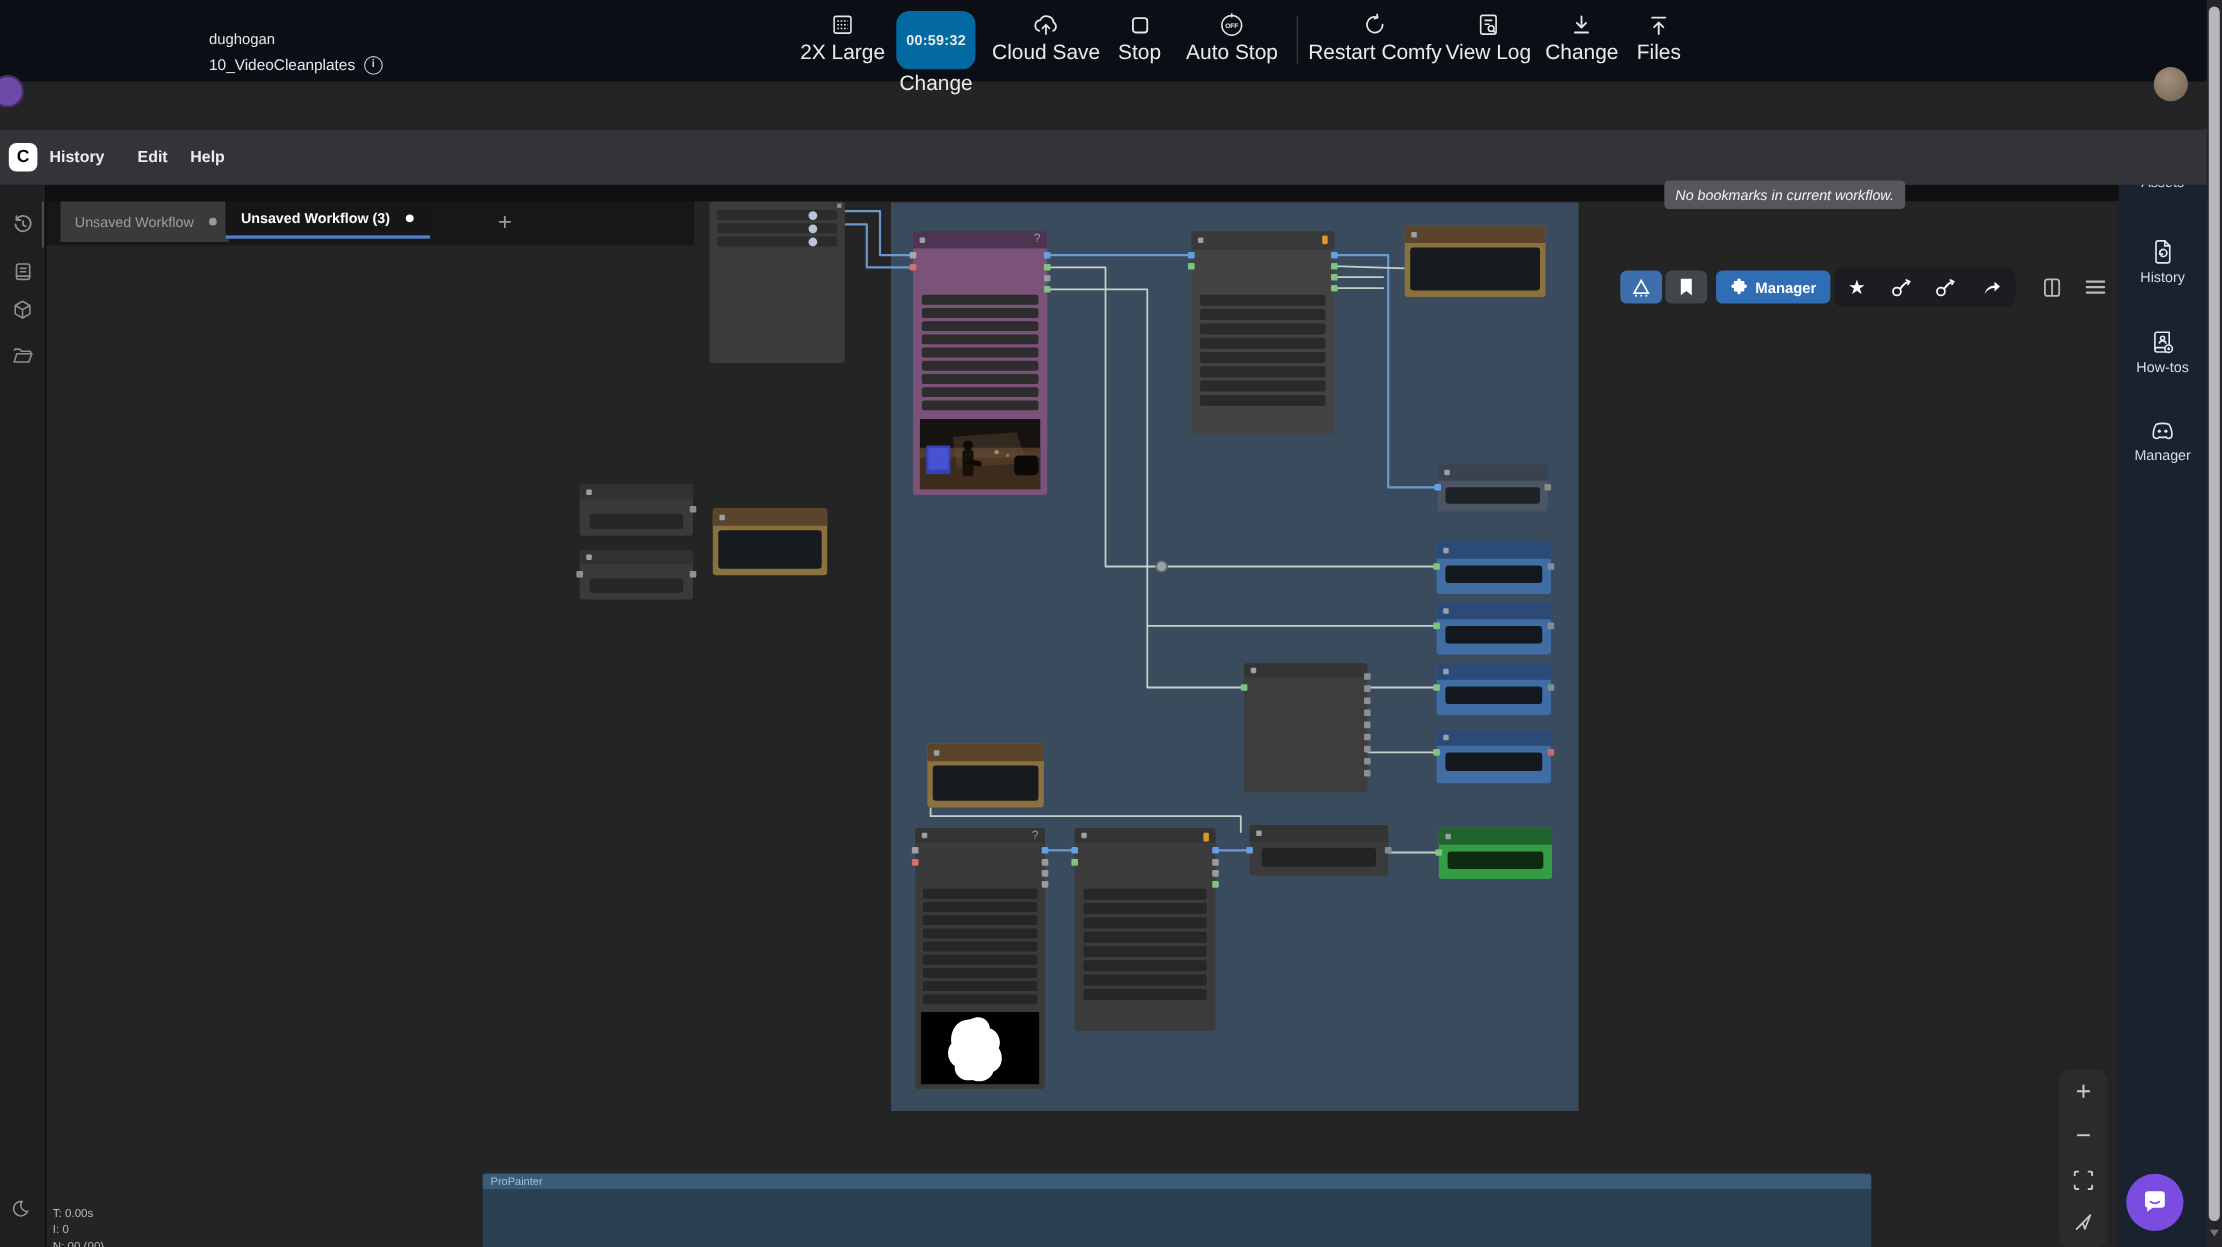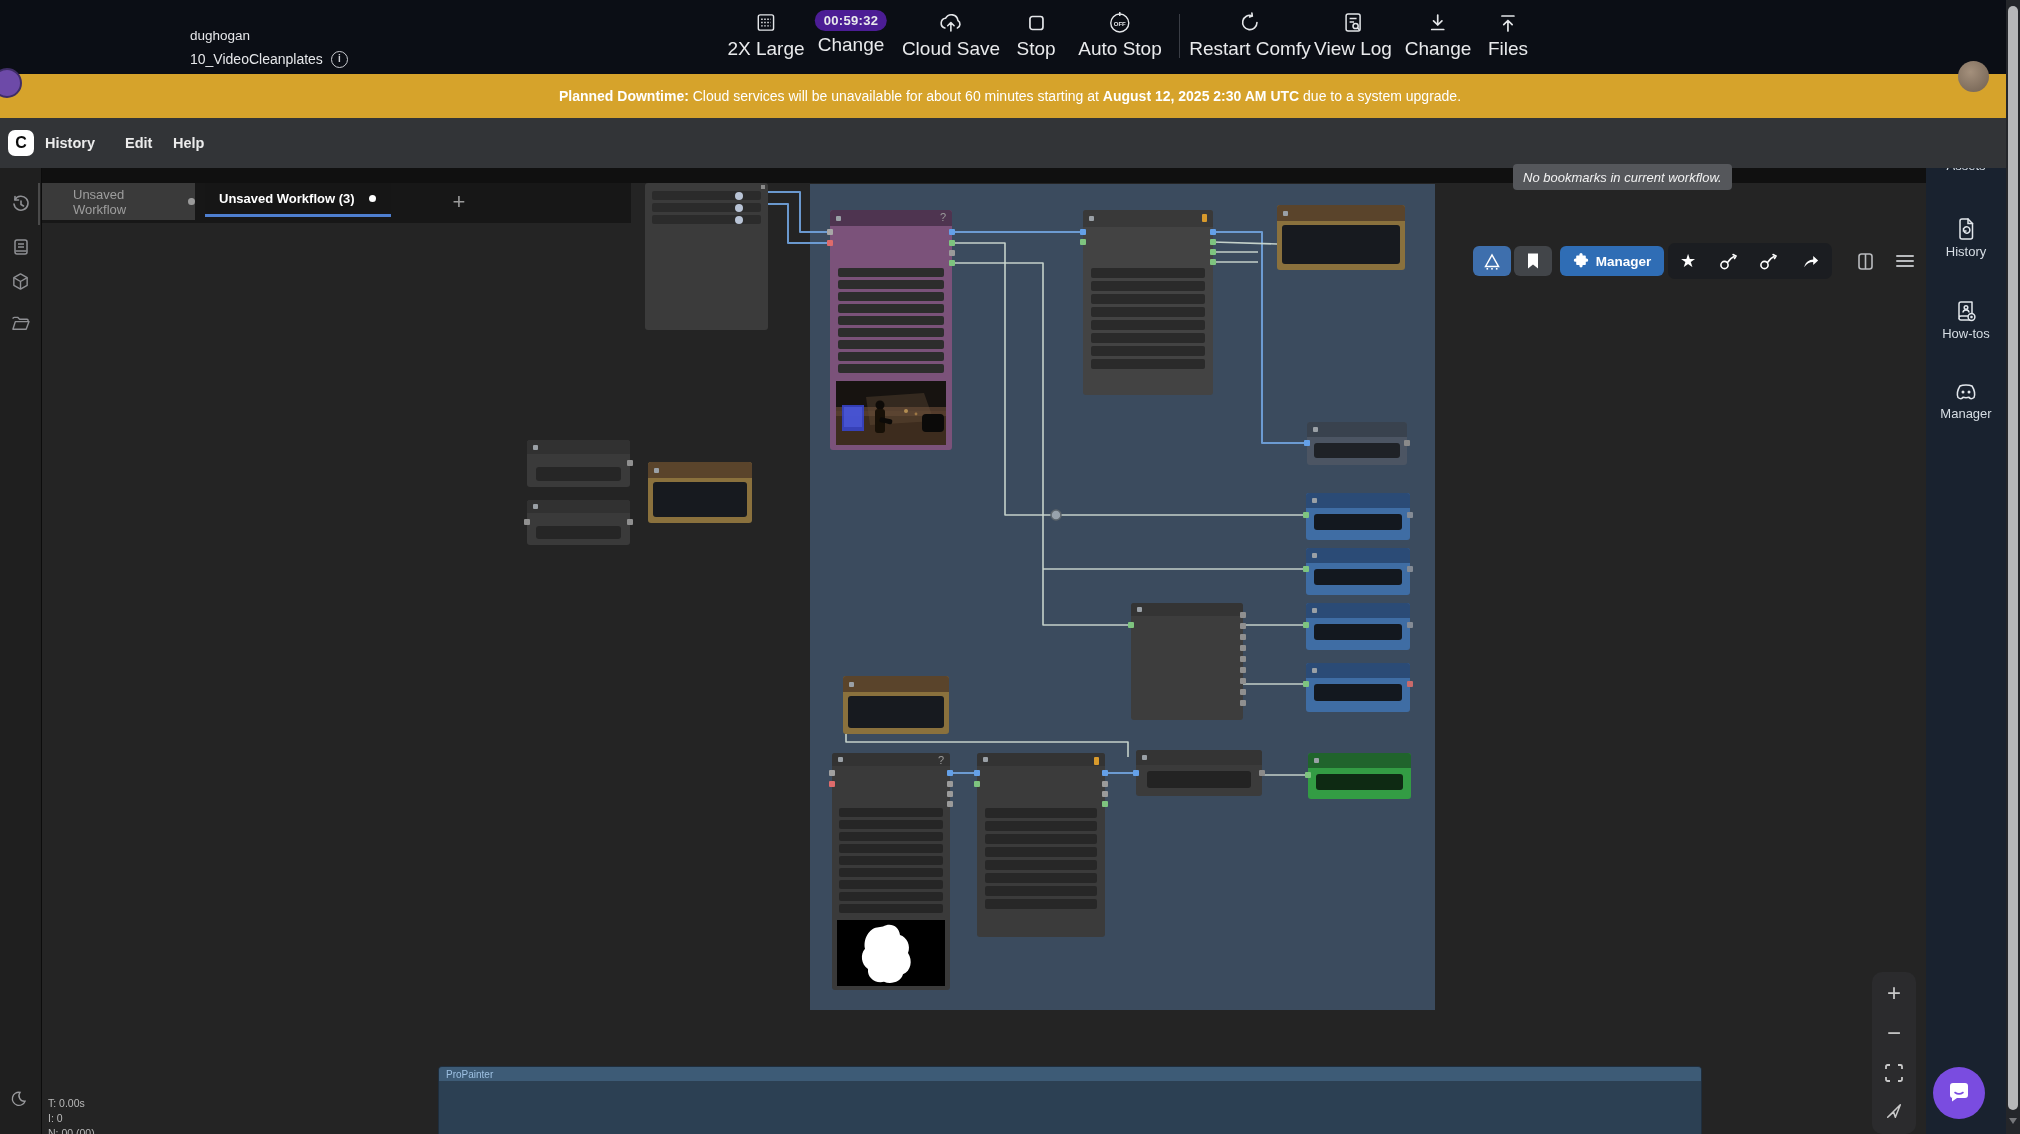--- a/index.html
+++ b/index.html
@@ -10,21 +10,21 @@
   
   #topbar{position:absolute;left:0;top:0;width:2020px;height:74px;background:#0b0e15;z-index:20;color:#e9eaec;}
   #userblock{position:absolute;left:190px;top:28px;line-height:1.25;}
   #username{font-size:13.5px;font-weight:500;color:#e6e7ea;}
   #wtitle{font-size:14px;font-weight:500;color:#e6e7ea;display:flex;align-items:center;gap:8px;margin-top:6px;}
   .info-i{width:15px;height:15px;border:1.4px solid #c9cbd0;border-radius:50%;font-size:10px;display:flex;
           align-items:center;justify-content:center;color:#c9cbd0;font-weight:700;}
   .tbg{position:absolute;top:10px;transform:translateX(-50%);display:flex;flex-direction:column;align-items:center;gap:3px;color:#e9eaec;cursor:pointer;}
   .tbi{height:25px;display:flex;align-items:center;justify-content:center;color:#e4e6e9;}
   .tbl{font-size:19px;font-weight:500;white-space:nowrap;}
-  #timer-pill{background:#4c1d95;border-radius:12px;padding:3px 9px;font-size:13px;font-weight:700;letter-spacing:.3px;}
+  #timer-pill{background:#0369a1;border-radius:12px;padding:19px 9px;font-size:13px;font-weight:700;letter-spacing:.3px;}
   #tb-divider{position:absolute;left:1179px;top:14px;width:1px;height:44px;background:#3a3d45;}
 
   
   .avatar{position:absolute;border-radius:50%;z-index:26;}
 
   
   #banner{position:absolute;left:0;top:74px;width:2020px;height:44px;background:#d6a32b;z-index:22;
           display:flex;align-items:center;justify-content:center;color:#fff;font-size:14px;}
   #banner b{font-weight:700;}
   #banner span{font-weight:500;}
@@ -439,26 +439,20 @@
       <div class="tbi">
         <svg width="18" height="20" viewBox="0 0 18 20" fill="none" stroke="#e4e6e9" stroke-width="1.7" stroke-linecap="round" stroke-linejoin="round">
           <line x1="3" y1="3" x2="15" y2="3"></line>
           <path d="M9 18 V7.5 M9 7.5 L4.8 11.7 M9 7.5 L13.2 11.7"></path>
         </svg>
       </div>
       <div class="tbl">Files</div>
     </div>
   </div>
 
-  <div id="banner">
-    <b>Planned Downtime:</b>
-      <span style="white-space:pre"> Cloud services will be unavailable for about 60 minutes starting at </span>
-      <b>August 12, 2025 2:30 AM UTC</b>
-      <span style="white-space:pre"> due to a system upgrade.</span>
-  </div>
 
   <div class="avatar" style="left:-8px;top:68px;width:26px;height:26px;background:#6d4aa8;border:2px solid #3f2d66;"></div>
   <div class="avatar" style="left:1958px;top:61px;width:31px;height:31px;background:radial-gradient(circle at 40% 35%,#a4907c,#6f5f50);"></div>
 
   <div id="menubar">
     <div id="logo">C</div>
     <div class="menu-item" style="left:45px">History</div>
     <div class="menu-item" style="left:125px">Edit</div>
     <div class="menu-item" style="left:173px">Help</div>
 
@@ -522,21 +516,21 @@
     </div>
   </div>
 
   <div id="tooltip">No bookmarks in current workflow.</div>
 
   <div id="idle-strip">
     <div id="idle-label">Idle</div>
   </div>
 
   <div id="tabstrip">
-    <div class="tab" style="left:1px;width:153px;background:#3a3a3a;color:#9e9e9e;padding-left:31px;box-sizing:border-box;">
+    <div class="tab" style="left:14px;width:153px;background:#3a3a3a;color:#9e9e9e;padding-left:13px;box-sizing:border-box;">
       <span>Unsaved Workflow</span>
       <span class="dot" style="background:#9a9a9a"></span>
     </div>
     <div class="tab" style="left:164px;width:186px;background:#161616;color:#fff;font-weight:600;padding-left:14px;box-sizing:border-box;border-bottom:3px solid #4e7fd0;height:34px;">
       <span>Unsaved Workflow (3)</span>
       <span class="dot" style="background:#fff"></span>
     </div>
     <div id="tab-add">+</div>
   </div>
 

